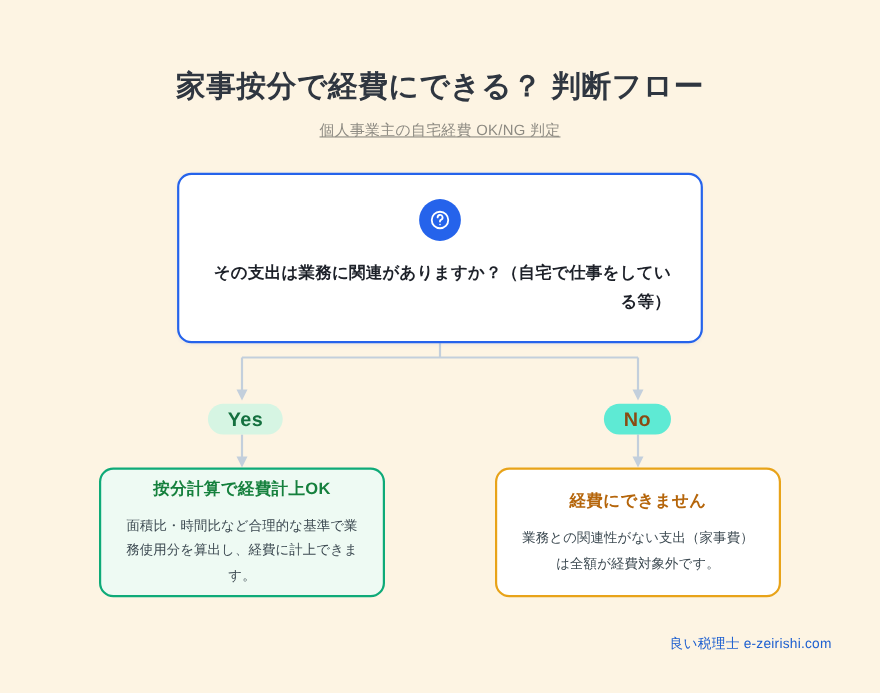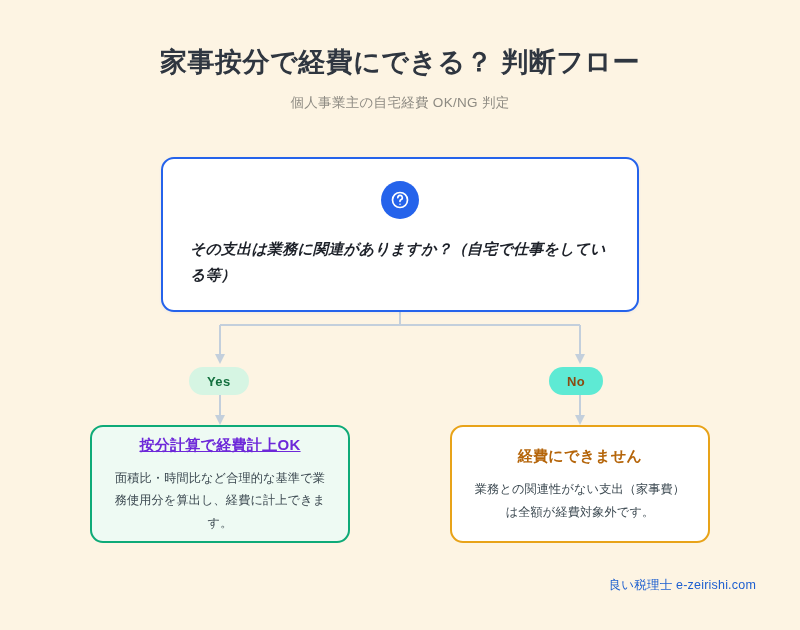--- a/index.html
+++ b/index.html
@@ -23,27 +23,28 @@
     left: 0;
     width: 800px;
     text-align: center;
   }
   .page-title {
     font-size: 27px;
     font-weight: bold;
     color: #2f3640;
     letter-spacing: 0.5px;
     line-height: 1.2;
-    margin: 0;
+    margin: 16px;
   }
   .page-subtitle {
     font-size: 13.5px;
     color: #8d8a82;
     margin-top: 16px;
     letter-spacing: 0.3px;
+    text-decoration: underline;
   }
 
   
   .question-box {
     position: absolute;
     left: 161px;
     top: 157px;
     width: 478px;
     height: 155px;
     box-sizing: border-box;
@@ -65,25 +66,24 @@
     align-items: center;
     justify-content: center;
     margin-bottom: 17px;
     flex: none;
   }
   .q-icon svg { display: block; }
   .question-text {
     font-size: 15px;
     font-weight: bold;
     color: #1d2129;
-    text-align: left;
+    text-align: right;
     line-height: 1.75;
     width: 420px;
     letter-spacing: 0.2px;
-    font-style: italic;
   }
 
   
   .connectors {
     position: absolute;
     left: 0;
     top: 0;
     width: 800px;
     height: 630px;
     pointer-events: none;
@@ -91,21 +91,21 @@
 
   
   .branch-label {
     position: absolute;
     height: 28px;
     padding: 0 18px;
     border-radius: 14px;
     display: flex;
     align-items: center;
     justify-content: center;
-    font-size: 13px;
+    font-size: 18px;
     font-weight: bold;
     letter-spacing: 0.4px;
     box-sizing: border-box;
   }
   .branch-yes {
     left: 189px;
     top: 367px;
     background: #d6f5e3;
     color: #14703f;
   }
@@ -144,21 +144,21 @@
     border-color: #e8a319;
   }
   .card-title {
     font-size: 15px;
     font-weight: bold;
     line-height: 1.4;
     text-align: center;
     margin-bottom: 12px;
     letter-spacing: 0.3px;
   }
-  .card-ok .card-title { color: #6d28d9; text-decoration: underline; }
+  .card-ok .card-title { color: #15803d; }
   .card-ng .card-title { color: #b5650a; }
   .card-body {
     font-size: 12.2px;
     color: #3d4a52;
     text-align: center;
     line-height: 1.85;
     letter-spacing: 0.1px;
   }
 
   

